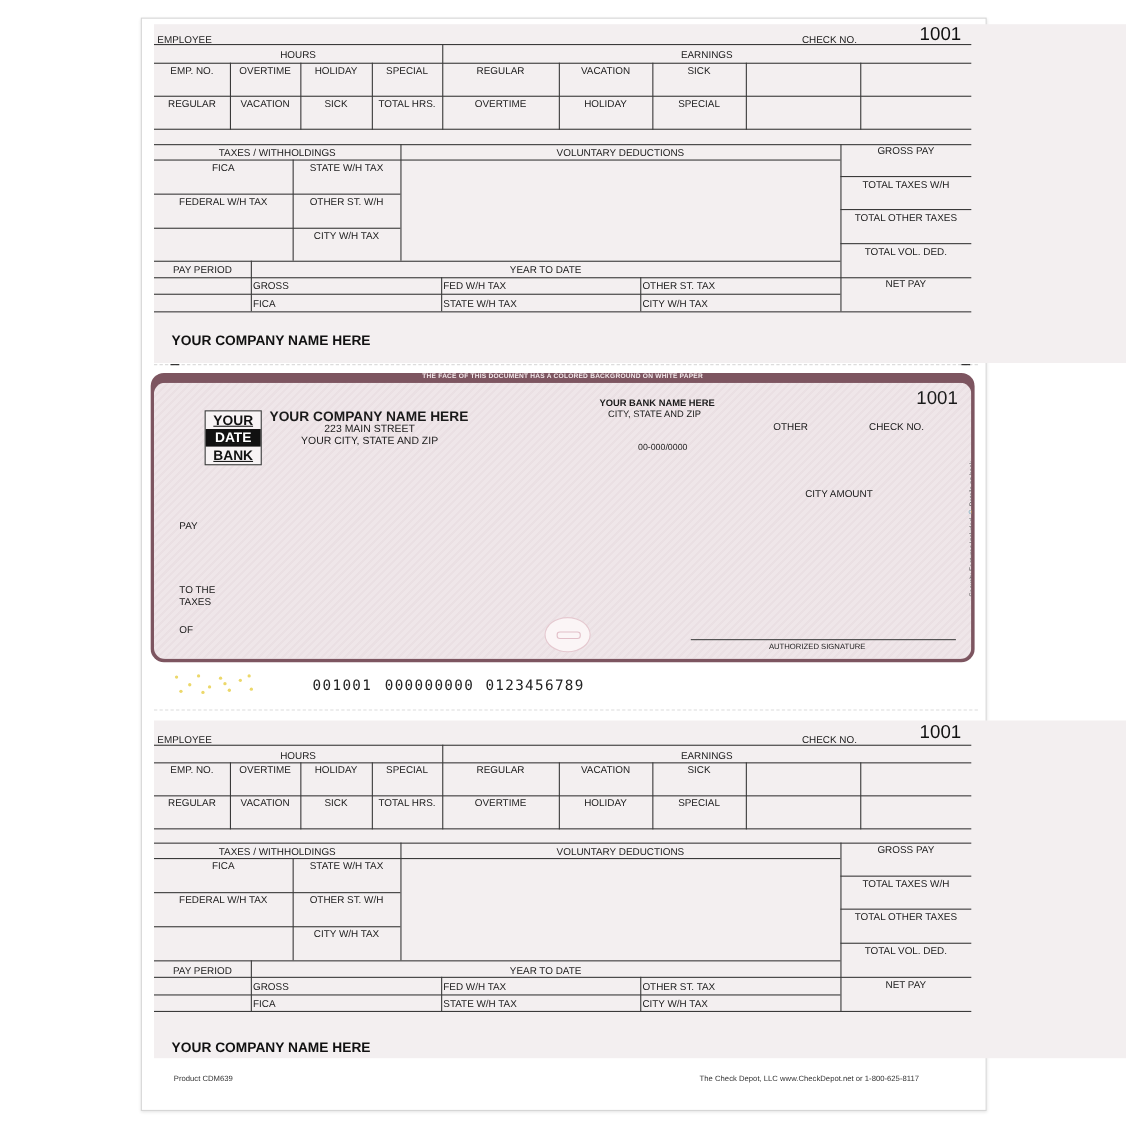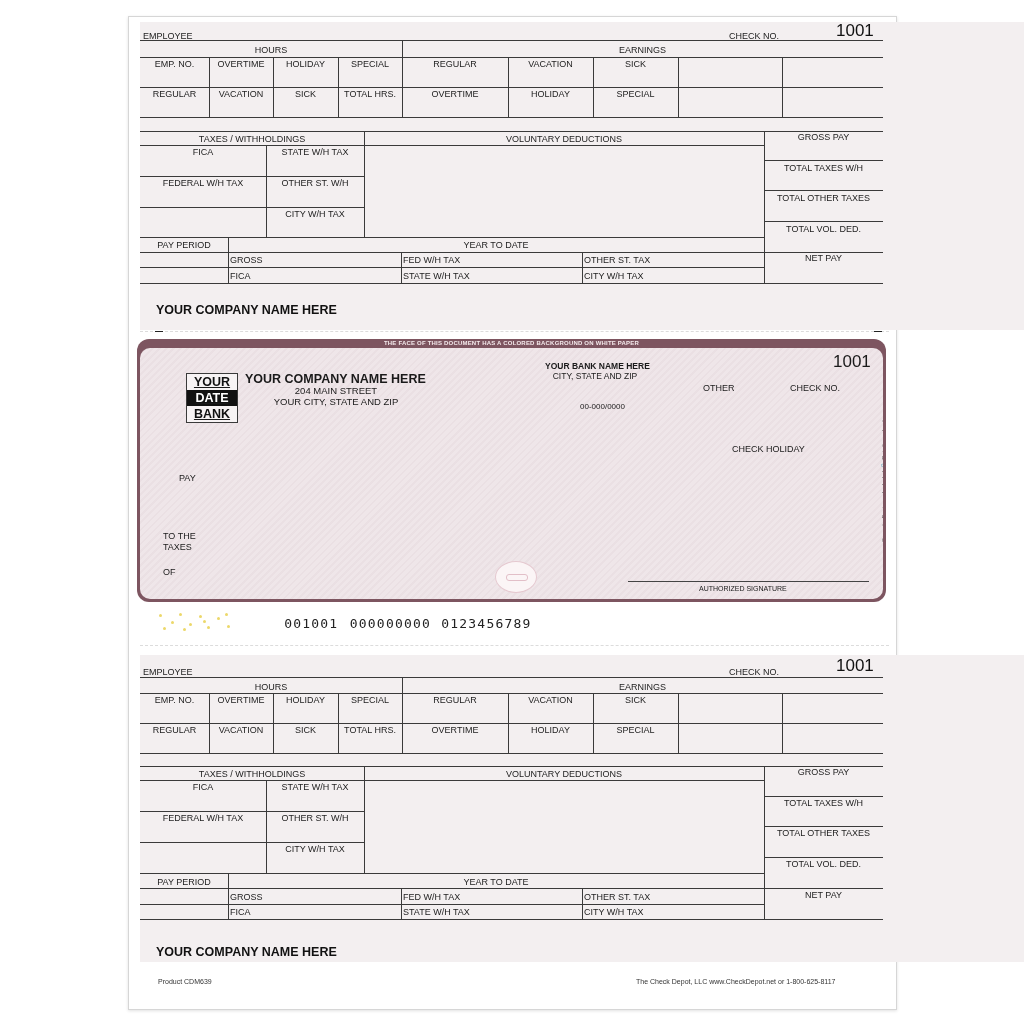--- a/index.html
+++ b/index.html
@@ -117,30 +117,30 @@
 
 <div class="check">
   <div class="banner">THE FACE OF THIS DOCUMENT HAS A COLORED BACKGROUND ON WHITE PAPER</div>
   <div class="check-inner">
     <div class="logo">
       <div>YOUR</div>
       <div class="inv">DATE</div>
       <div>BANK</div>
     </div>
     <span class="ct" style="left:105px;top:24px;font-size:12.5px;line-height:14px;font-weight:bold;">YOUR COMPANY NAME HERE</span>
-    <span class="ct" style="left:105px;width:182px;top:37px;text-align:center;font-size:9.5px;">204 MAIN STREET</span>
+    <span class="ct" style="left:105px;width:182px;top:37px;text-align:center;font-size:9.5px;">223 MAIN STREET</span>
     <span class="ct" style="left:105px;width:182px;top:48px;text-align:center;font-size:9.5px;">YOUR CITY, STATE AND ZIP</span>
     <span class="ct" style="left:405px;width:100px;top:13px;text-align:center;font-size:8.5px;font-weight:bold;">YOUR BANK NAME HERE</span>
     <span class="ct" style="left:405px;width:100px;top:23px;text-align:center;font-size:8.5px;">CITY, STATE AND ZIP</span>
     <span class="ct" style="left:440px;top:53px;font-size:8px;">00-000/0000</span>
     <span class="ct" style="left:693px;top:4px;font-size:17px;line-height:20px;">1001</span>
     <span class="ct" style="left:563px;top:35px;">OTHER</span>
     <span class="ct" style="left:650px;top:35px;">CHECK NO.</span>
-    <span class="ct" style="left:592px;top:96px;">CHECK HOLIDAY</span>
-    <span class="ct" style="left:39px;top:125px;text-align:right;">PAY</span>
+    <span class="ct" style="left:592px;top:96px;">CITY AMOUNT</span>
+    <span class="ct" style="left:23px;top:125px;text-align:right;">PAY</span>
     <span class="ct" style="left:23px;top:183px;">TO THE</span>
     <span class="ct" style="left:23px;top:194px;">TAXES</span>
     <span class="ct" style="left:23px;top:219px;">OF</span>
     <div class="seal">
         <div class="key"></div>
       </div>
     <div class="hl" style="left:488px;top:233px;width:241px;background:#444;"></div>
     <span class="ct" style="left:559px;top:235px;font-size:7px;">AUTHORIZED SIGNATURE</span>
     <div class="side-text">
         <span>Security Features Included  🔒  Details on back.</span>

